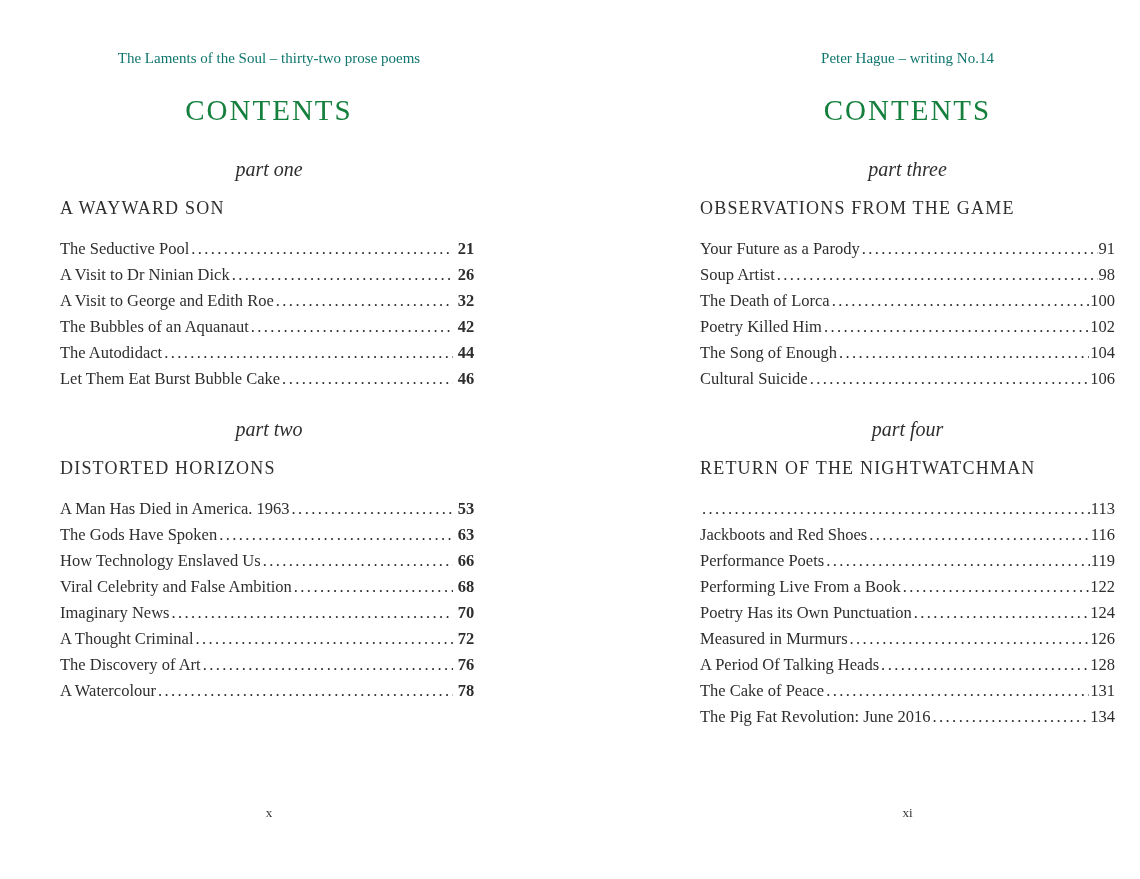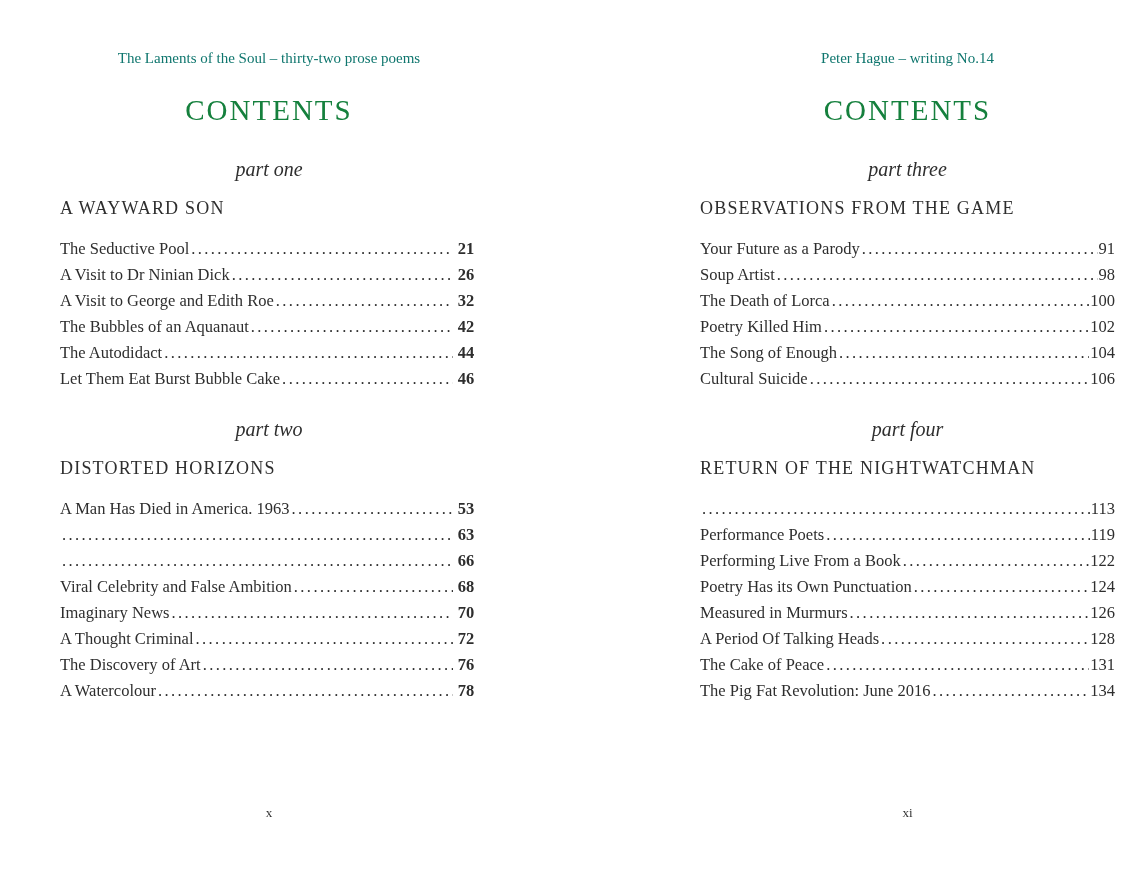--- a/index.html
+++ b/index.html
@@ -128,24 +128,26 @@
     <div>
       <div class="part-label second">part two</div>
       <div class="part-title">DISTORTED HORIZONS</div>
       <div class="toc">
         <div class="toc-row">
             <span class="toc-title">A Man Has Died in America. 1963</span>
             <span class="dots"></span>
             <span class="toc-num">53</span>
           </div>
         <div class="toc-row">
+            <span class="toc-title">The Gods Have Spoken</span>
             <span class="dots"></span>
             <span class="toc-num">63</span>
           </div>
         <div class="toc-row">
+            <span class="toc-title">How Technology Enslaved Us</span>
             <span class="dots"></span>
             <span class="toc-num">66</span>
           </div>
         <div class="toc-row">
             <span class="toc-title">Viral Celebrity and False Ambition</span>
             <span class="dots"></span>
             <span class="toc-num">68</span>
           </div>
         <div class="toc-row">
             <span class="toc-title">Imaginary News</span>
@@ -216,20 +218,25 @@
 
     <div>
       <div class="part-label second">part four</div>
       <div class="part-title">RETURN OF THE NIGHTWATCHMAN</div>
       <div class="toc">
         <div class="toc-row">
             <span class="dots"></span>
             <span class="toc-num">113</span>
           </div>
         <div class="toc-row">
+            <span class="toc-title">Jackboots and Red Shoes</span>
+            <span class="dots"></span>
+            <span class="toc-num">116</span>
+          </div>
+        <div class="toc-row">
             <span class="toc-title">Performance Poets</span>
             <span class="dots"></span>
             <span class="toc-num">119</span>
           </div>
         <div class="toc-row">
             <span class="toc-title">Performing Live From a Book</span>
             <span class="dots"></span>
             <span class="toc-num">122</span>
           </div>
         <div class="toc-row">

